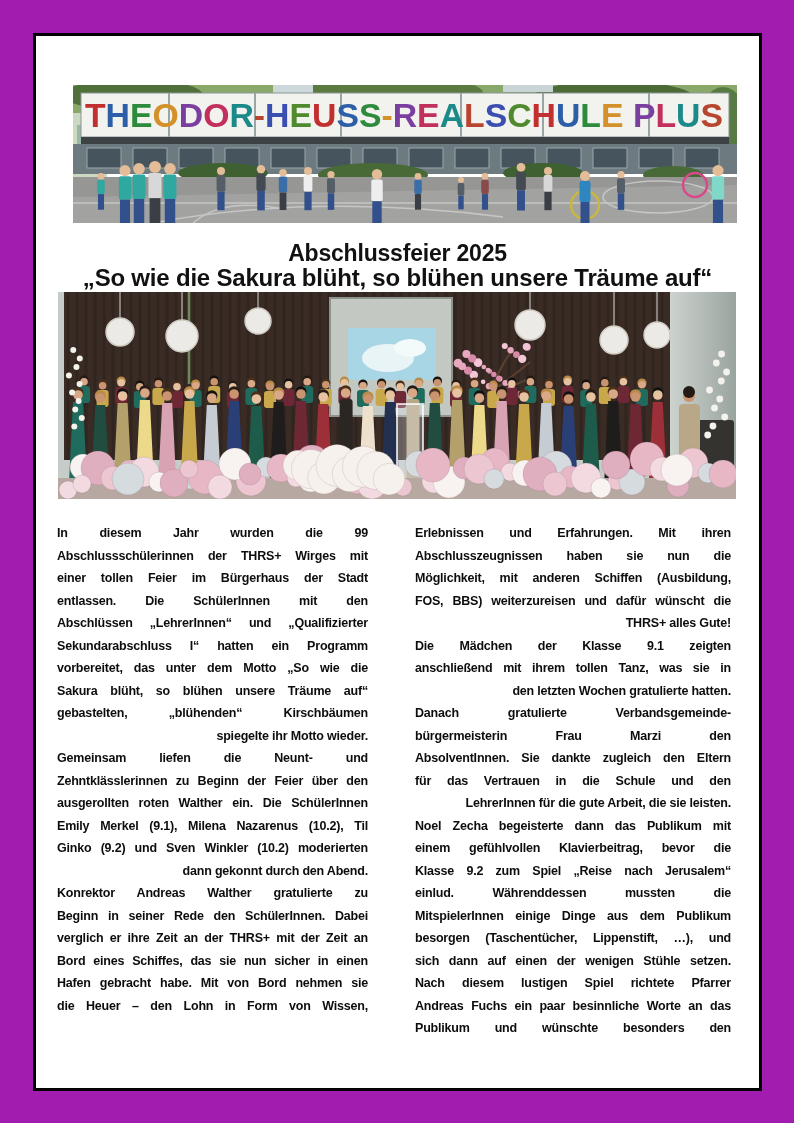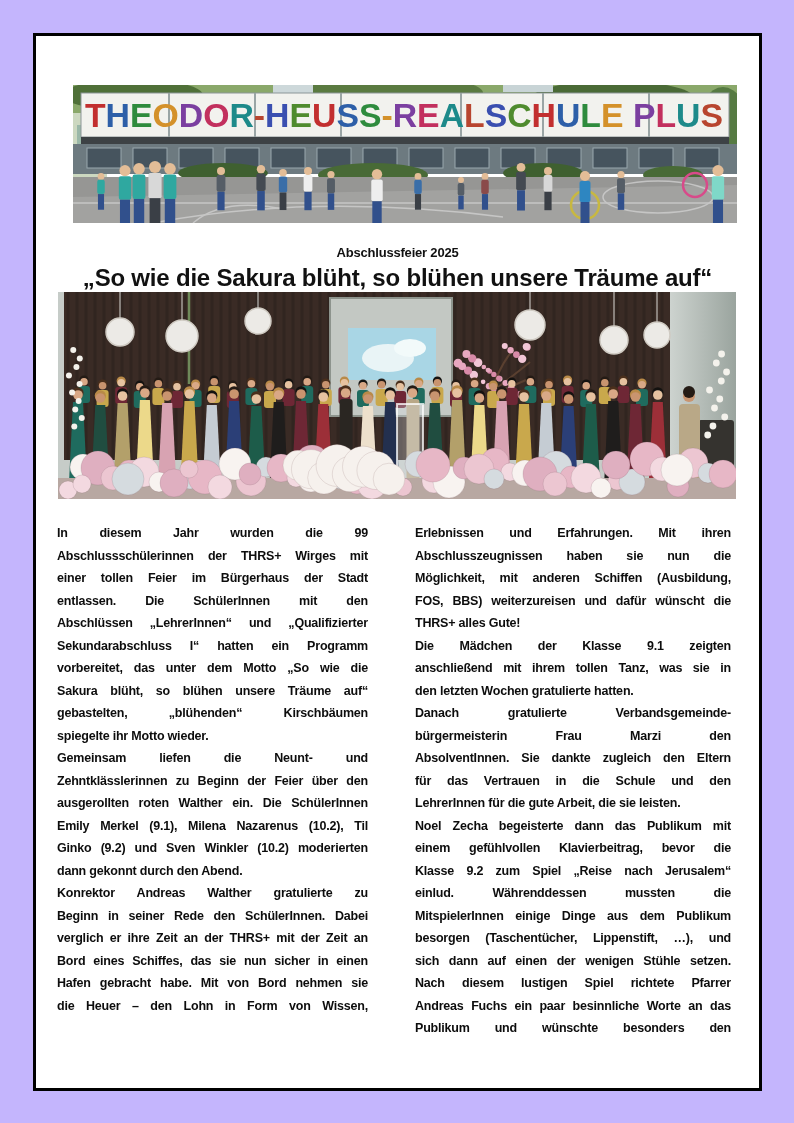--- a/index.html
+++ b/index.html
@@ -1,31 +1,31 @@
 <!DOCTYPE html>
 <html><head>
 <meta charset="utf-8">
 <style>
   html,body{margin:0;padding:0;background:#ffffff;}
-  .canvas{position:relative;width:794px;height:1123px;background:#c4b5fd;overflow:hidden;
+  .canvas{position:relative;width:794px;height:1123px;background:#a21caf;overflow:hidden;
           font-family:"Liberation Sans",sans-serif;}
   .frame{position:absolute;left:33px;top:33px;width:729px;height:1058px;
          border:3px solid #000;box-sizing:border-box;background:#fff;}
   .photo1{position:absolute;left:37px;top:49px;width:664px;height:138px;overflow:hidden;}
   .photo2{position:absolute;left:22px;top:256px;width:678px;height:207px;overflow:hidden;}
   .photo1 svg,.photo2 svg{display:block;}
   .heading,.subheading{position:absolute;left:0;width:100%;text-align:center;
          font-weight:bold;color:#111;letter-spacing:-0.2px;}
-  .heading{top:205px;font-size:13px;line-height:24px;}
+  .heading{top:205px;font-size:23px;line-height:24px;}
   .subheading{top:230px;font-size:24px;line-height:24px;}
   .col{position:absolute;top:486px;color:#0d0d0d;}
   .col-left{left:21px;width:311px;}
   .col-right{left:379px;width:316px;}
   .tline{height:22.5px;line-height:22.5px;font-size:12.5px;font-weight:bold;
-         letter-spacing:-0.2px;white-space:normal;overflow:visible;text-align:left;}
+         letter-spacing:-0.2px;white-space:normal;overflow:visible;text-align:right;}
   .tline.j{text-align:justify;text-align-last:justify;-moz-text-align-last:justify;}
 </style>
 </head>
 <body>
 
 <div class="canvas">
   <div class="frame">
 
     <div class="photo1">
       <svg width="664" height="138" viewBox="0 0 664 138" xmlns="http://www.w3.org/2000/svg">

